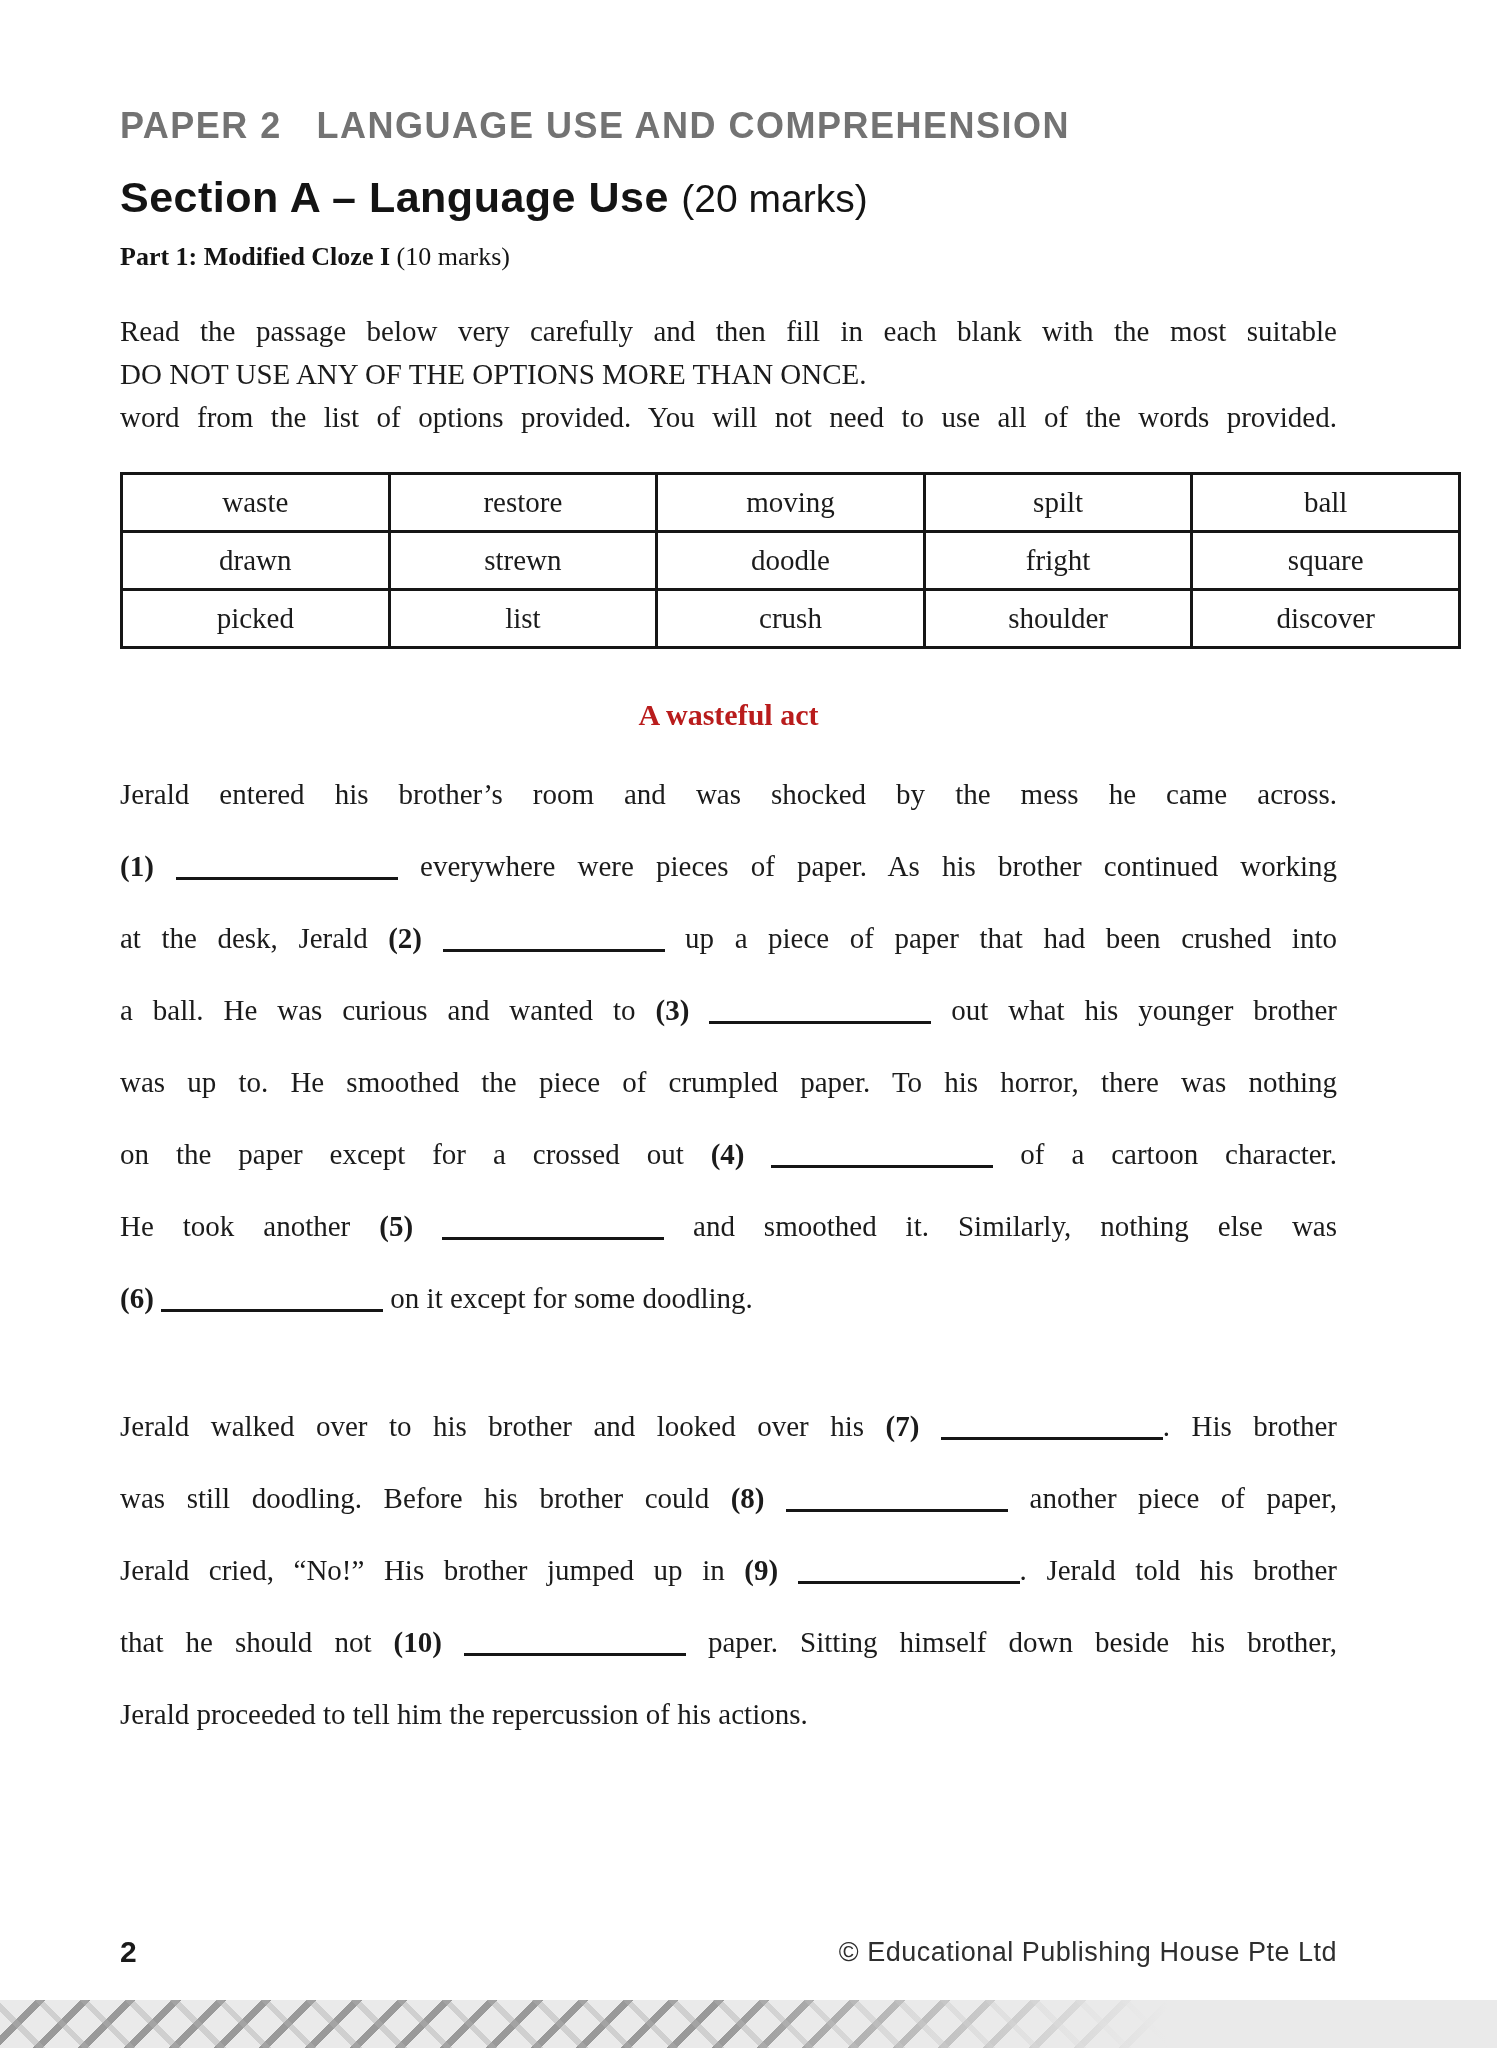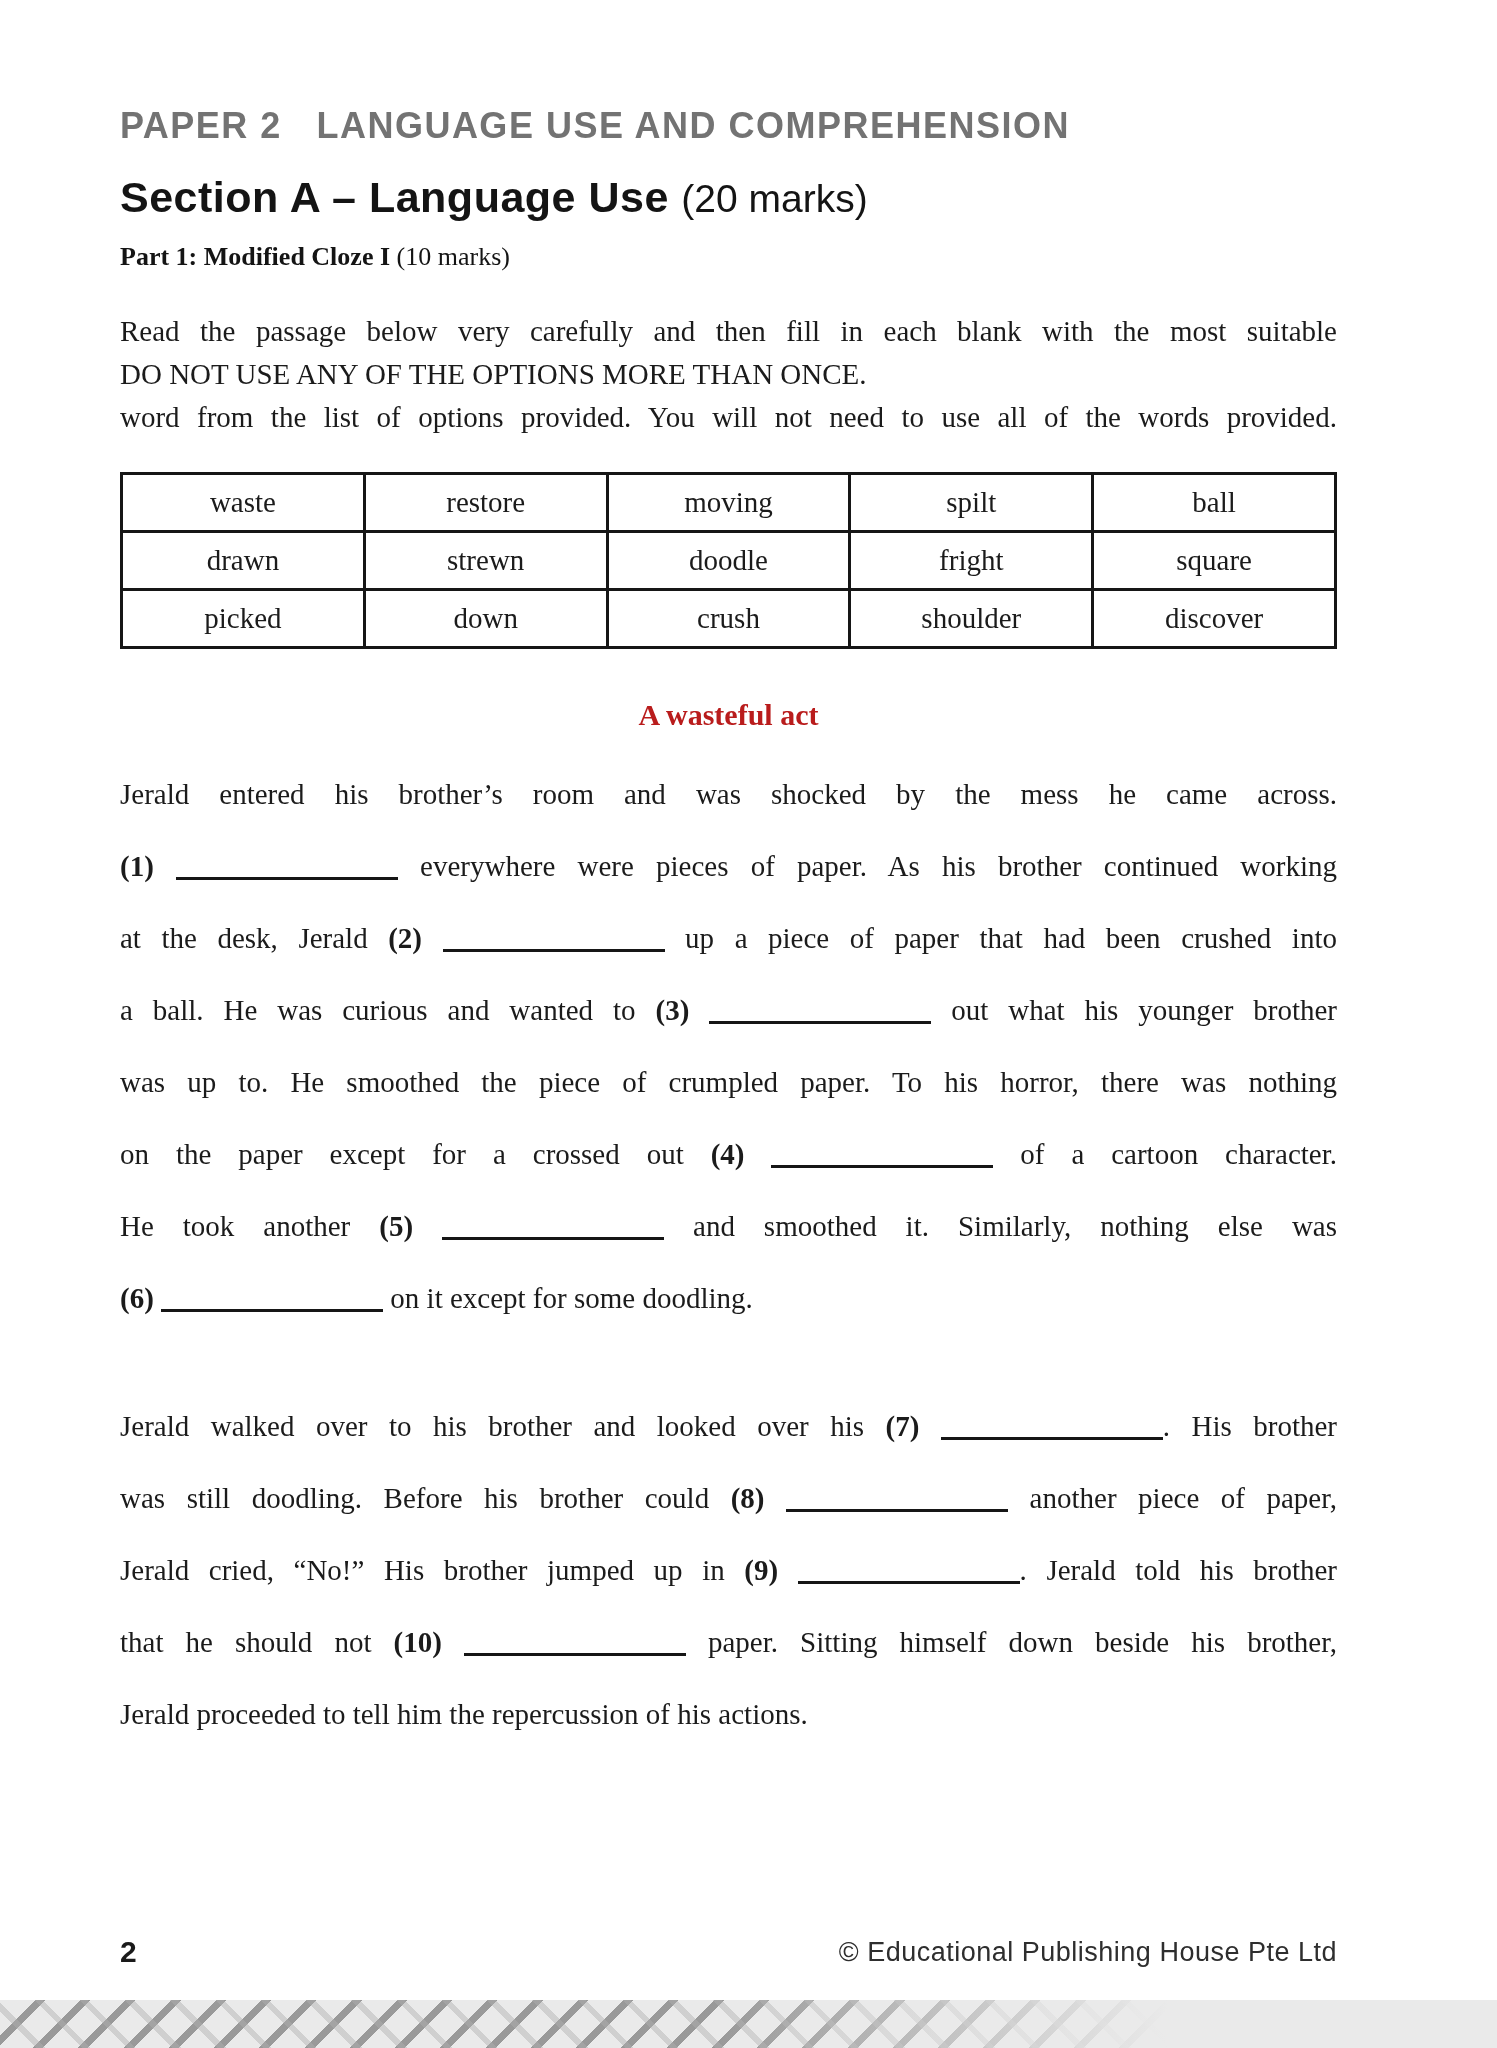--- a/index.html
+++ b/index.html
@@ -32,21 +32,21 @@
   .instructions{margin:33px 0 0 0;font-size:29px;color:#1b1b1b;}
   .iline{height:43px;line-height:43px;overflow:hidden;}
 
   
   .jline{text-align:justify;}
   .jline::after{content:"";display:inline-block;width:100%;height:0;vertical-align:top;}
   .lline{text-align:left;}
 
   
   .word-bank{
-    margin:33px 0 0 0;border-collapse:collapse;width:1217px;table-layout:fixed;
+    margin:33px 0 0 0;border-collapse:collapse;width:1341px;table-layout:fixed;
     font-size:29px;color:#1b1b1b;
   }
   .word-bank td{
     border:3px solid #161616;height:55px;text-align:center;vertical-align:middle;padding:0;
   }
 
   
   .passage-title{
     margin:49px 0 0 0;font-size:30px;line-height:34px;font-weight:bold;text-align:center;color:#b91c1c;
   }
@@ -108,21 +108,21 @@
           </tr>
           <tr>
             <td>drawn</td>
             <td>strewn</td>
             <td>doodle</td>
             <td>fright</td>
             <td>square</td>
           </tr>
           <tr>
             <td>picked</td>
-            <td>down</td>
+            <td>list</td>
             <td>crush</td>
             <td>shoulder</td>
             <td>discover</td>
           </tr>
         </tbody>
     </table>
 
     <div class="passage-title">A wasteful act</div>
 
     <div class="passage-body">

